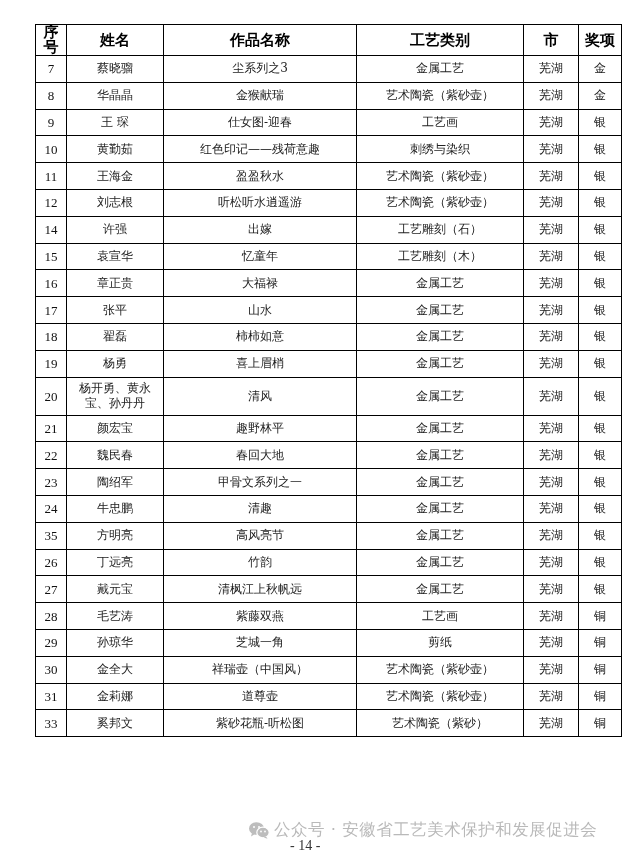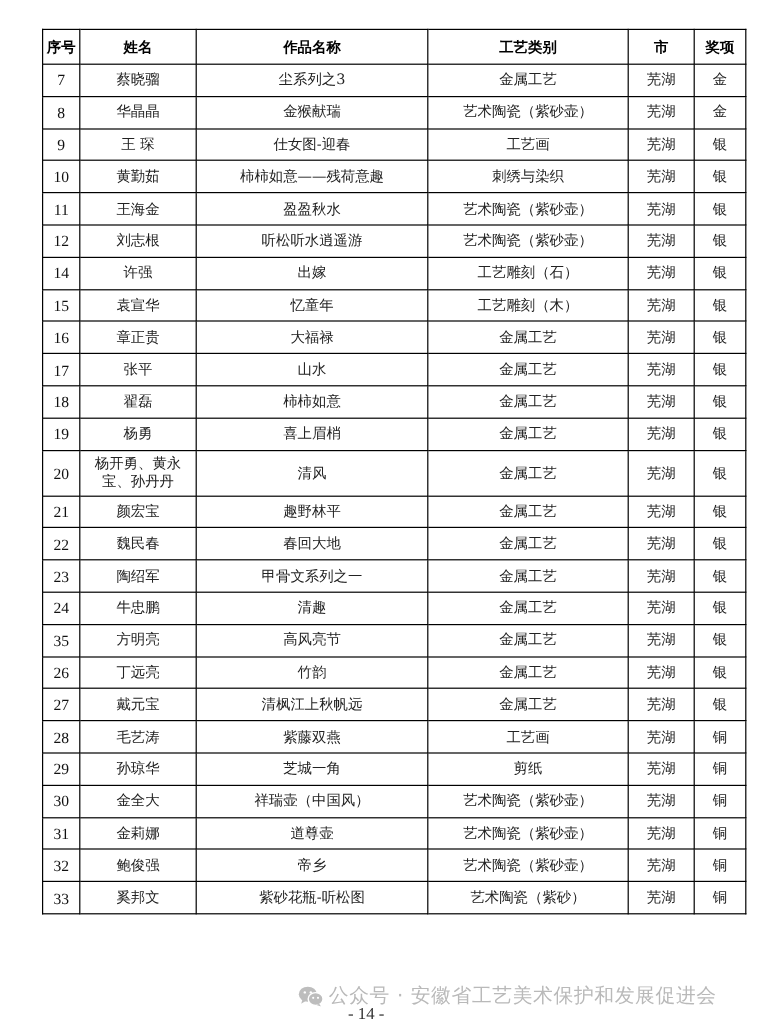--- a/index.html
+++ b/index.html
@@ -30,21 +30,21 @@
       vertical-align: middle;
       padding: 0 2px;
       font-size: 12px;
       line-height: 15px;
       overflow: hidden;
     }
     .awards-table th {
       height: 28px;
       font-weight: bold;
       font-family: "DejaVu Sans", "Liberation Sans", sans-serif;
-      font-size: 12px;
+      font-size: 15px;
       color: #000;
     }
     .awards-table td {
       height: 25.8px;
       color: #222;
     }
     .awards-table tr.tall td {
       height: 37px;
     }
     .awards-table td.num {
@@ -132,21 +132,21 @@
         <td class="num">9</td>
         <td>王 琛</td>
         <td>仕女图-迎春</td>
         <td>工艺画</td>
         <td>芜湖</td>
         <td>银</td>
       </tr>
       <tr>
         <td class="num">10</td>
         <td>黄勤茹</td>
-        <td>柿柿如意——残荷意趣</td>
+        <td>红色印记——残荷意趣</td>
         <td>刺绣与染织</td>
         <td>芜湖</td>
         <td>银</td>
       </tr>
       <tr>
         <td class="num">11</td>
         <td>王海金</td>
         <td>盈盈秋水</td>
         <td>艺术陶瓷（紫砂壶）</td>
         <td>芜湖</td>
@@ -293,28 +293,20 @@
         <td>金全大</td>
         <td>祥瑞壶（中国风）</td>
         <td>艺术陶瓷（紫砂壶）</td>
         <td>芜湖</td>
         <td>铜</td>
       </tr>
       <tr>
         <td class="num">31</td>
         <td>金莉娜</td>
         <td>道尊壶</td>
-        <td>艺术陶瓷（紫砂壶）</td>
-        <td>芜湖</td>
-        <td>铜</td>
-      </tr>
-      <tr>
-        <td class="num">32</td>
-        <td>鲍俊强</td>
-        <td>帝乡</td>
         <td>艺术陶瓷（紫砂壶）</td>
         <td>芜湖</td>
         <td>铜</td>
       </tr>
       <tr>
         <td class="num">33</td>
         <td>奚邦文</td>
         <td>紫砂花瓶-听松图</td>
         <td>艺术陶瓷（紫砂）</td>
         <td>芜湖</td>

